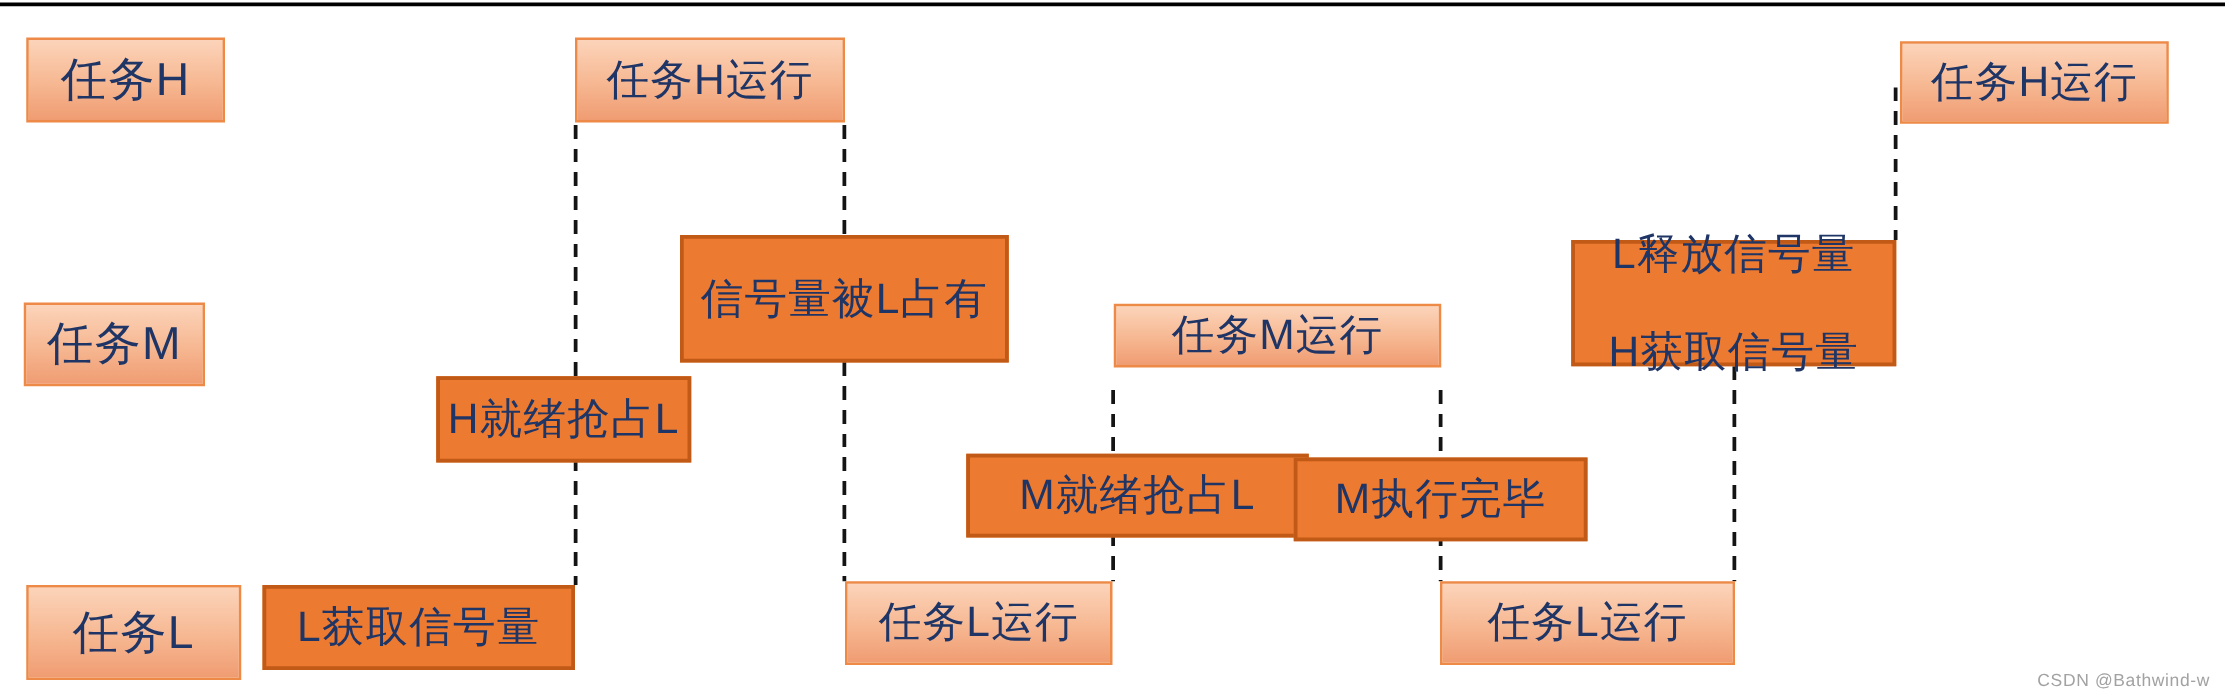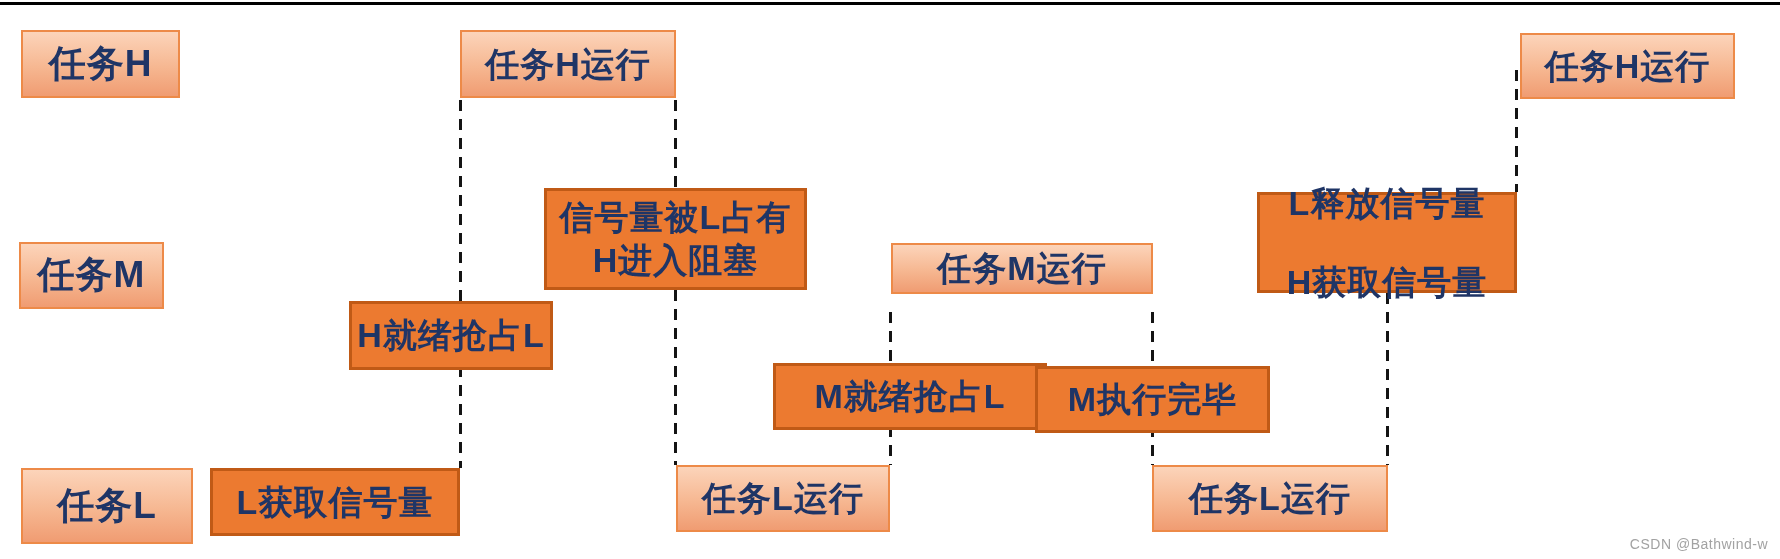--- a/index.html
+++ b/index.html
@@ -27,21 +27,21 @@
   .box {
     position: absolute;
     box-sizing: border-box;
     display: flex;
     flex-direction: column;
     align-items: center;
     justify-content: center;
     text-align: left;
     font-size: 34px;
     line-height: 1.26;
-    font-weight: 700;
+    font-weight: 400;
     color: #1f3566;
     letter-spacing: 1px;
   }
   .box.light {
     background: linear-gradient(180deg, #fcd4ba 0%, #f6b791 55%, #f09c72 100%);
     border: 2px solid #ed8a48;
   }
   .box.dark {
     background: #ec7a30;
     border: 3px solid #c05a16;
@@ -74,21 +74,20 @@
         <div data-name="task-h-label-text">任务H</div>
       </div>
       <div class="box light" data-name="task-h-run-1" style="left: 460px; top: 30px; width: 216px; height: 68px;">
         <div data-name="task-h-run-1-text">任务H运行</div>
       </div>
       <div class="box light" data-name="task-h-run-2" style="left: 1520px; top: 33px; width: 215px; height: 66px;">
         <div data-name="task-h-run-2-text">任务H运行</div>
       </div>
       <div class="box dark" data-name="sem-held-by-l-h-blocked" style="left: 544px; top: 188px; width: 263px; height: 102px;">
         <div data-name="sem-held-by-l-h-blocked-text">信号量被L占有</div>
-        <div data-name="sem-held-by-l-h-blocked-text">H进入阻塞</div>
       </div>
       <div class="box dark" data-name="l-release-h-acquire-sem" style="left: 1257px; top: 192px; width: 260px; height: 101px; gap: 36px;">
         <div data-name="l-release-h-acquire-sem-text">L释放信号量</div>
         <div data-name="l-release-h-acquire-sem-text">H获取信号量</div>
       </div>
       <div class="box light" data-name="task-m-label" style="left: 19px; top: 242px; width: 145px; height: 67px;">
         <div data-name="task-m-label-text">任务M</div>
       </div>
       <div class="box light" data-name="task-m-run" style="left: 891px; top: 243px; width: 262px; height: 51px;">
         <div data-name="task-m-run-text">任务M运行</div>

